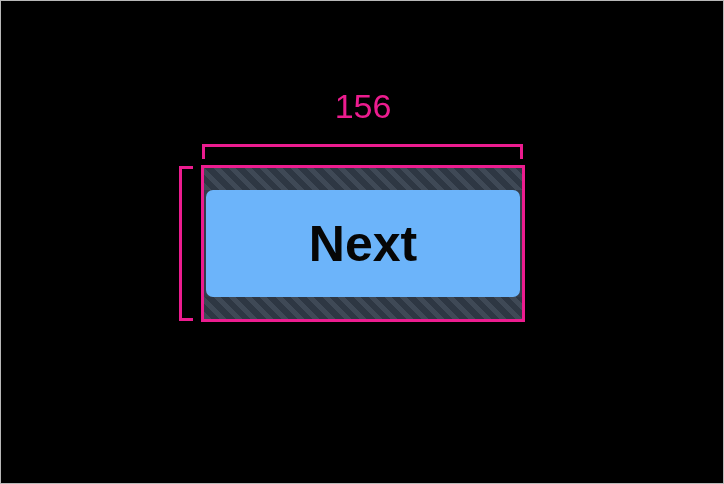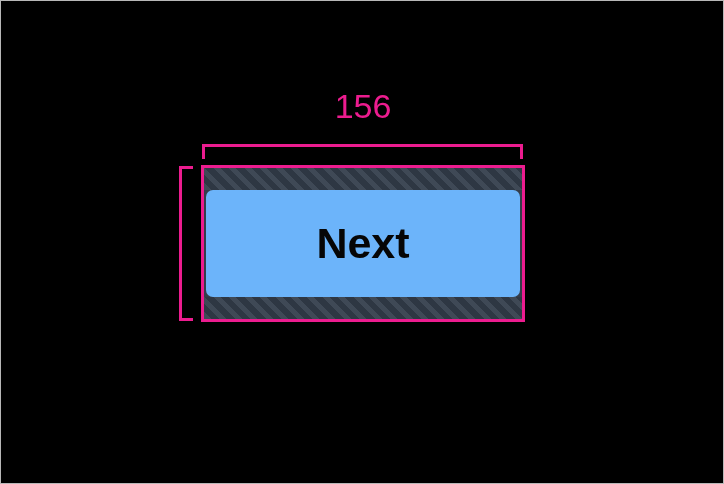--- a/index.html
+++ b/index.html
@@ -63,21 +63,21 @@
     background: #6cb4fa;
     border-radius: 7px;
     display: flex;
     align-items: center;
     justify-content: center;
     overflow: hidden;
   }
 
   .button-label {
     color: #060606;
-    font-size: 43px;
+    font-size: 50px;
     font-weight: bold;
     letter-spacing: 0px;
     line-height: 1;
     font-family: "Liberation Sans", sans-serif;
   }
 
   
   .dim-width-label {
     position: absolute;
     left: 200px;

